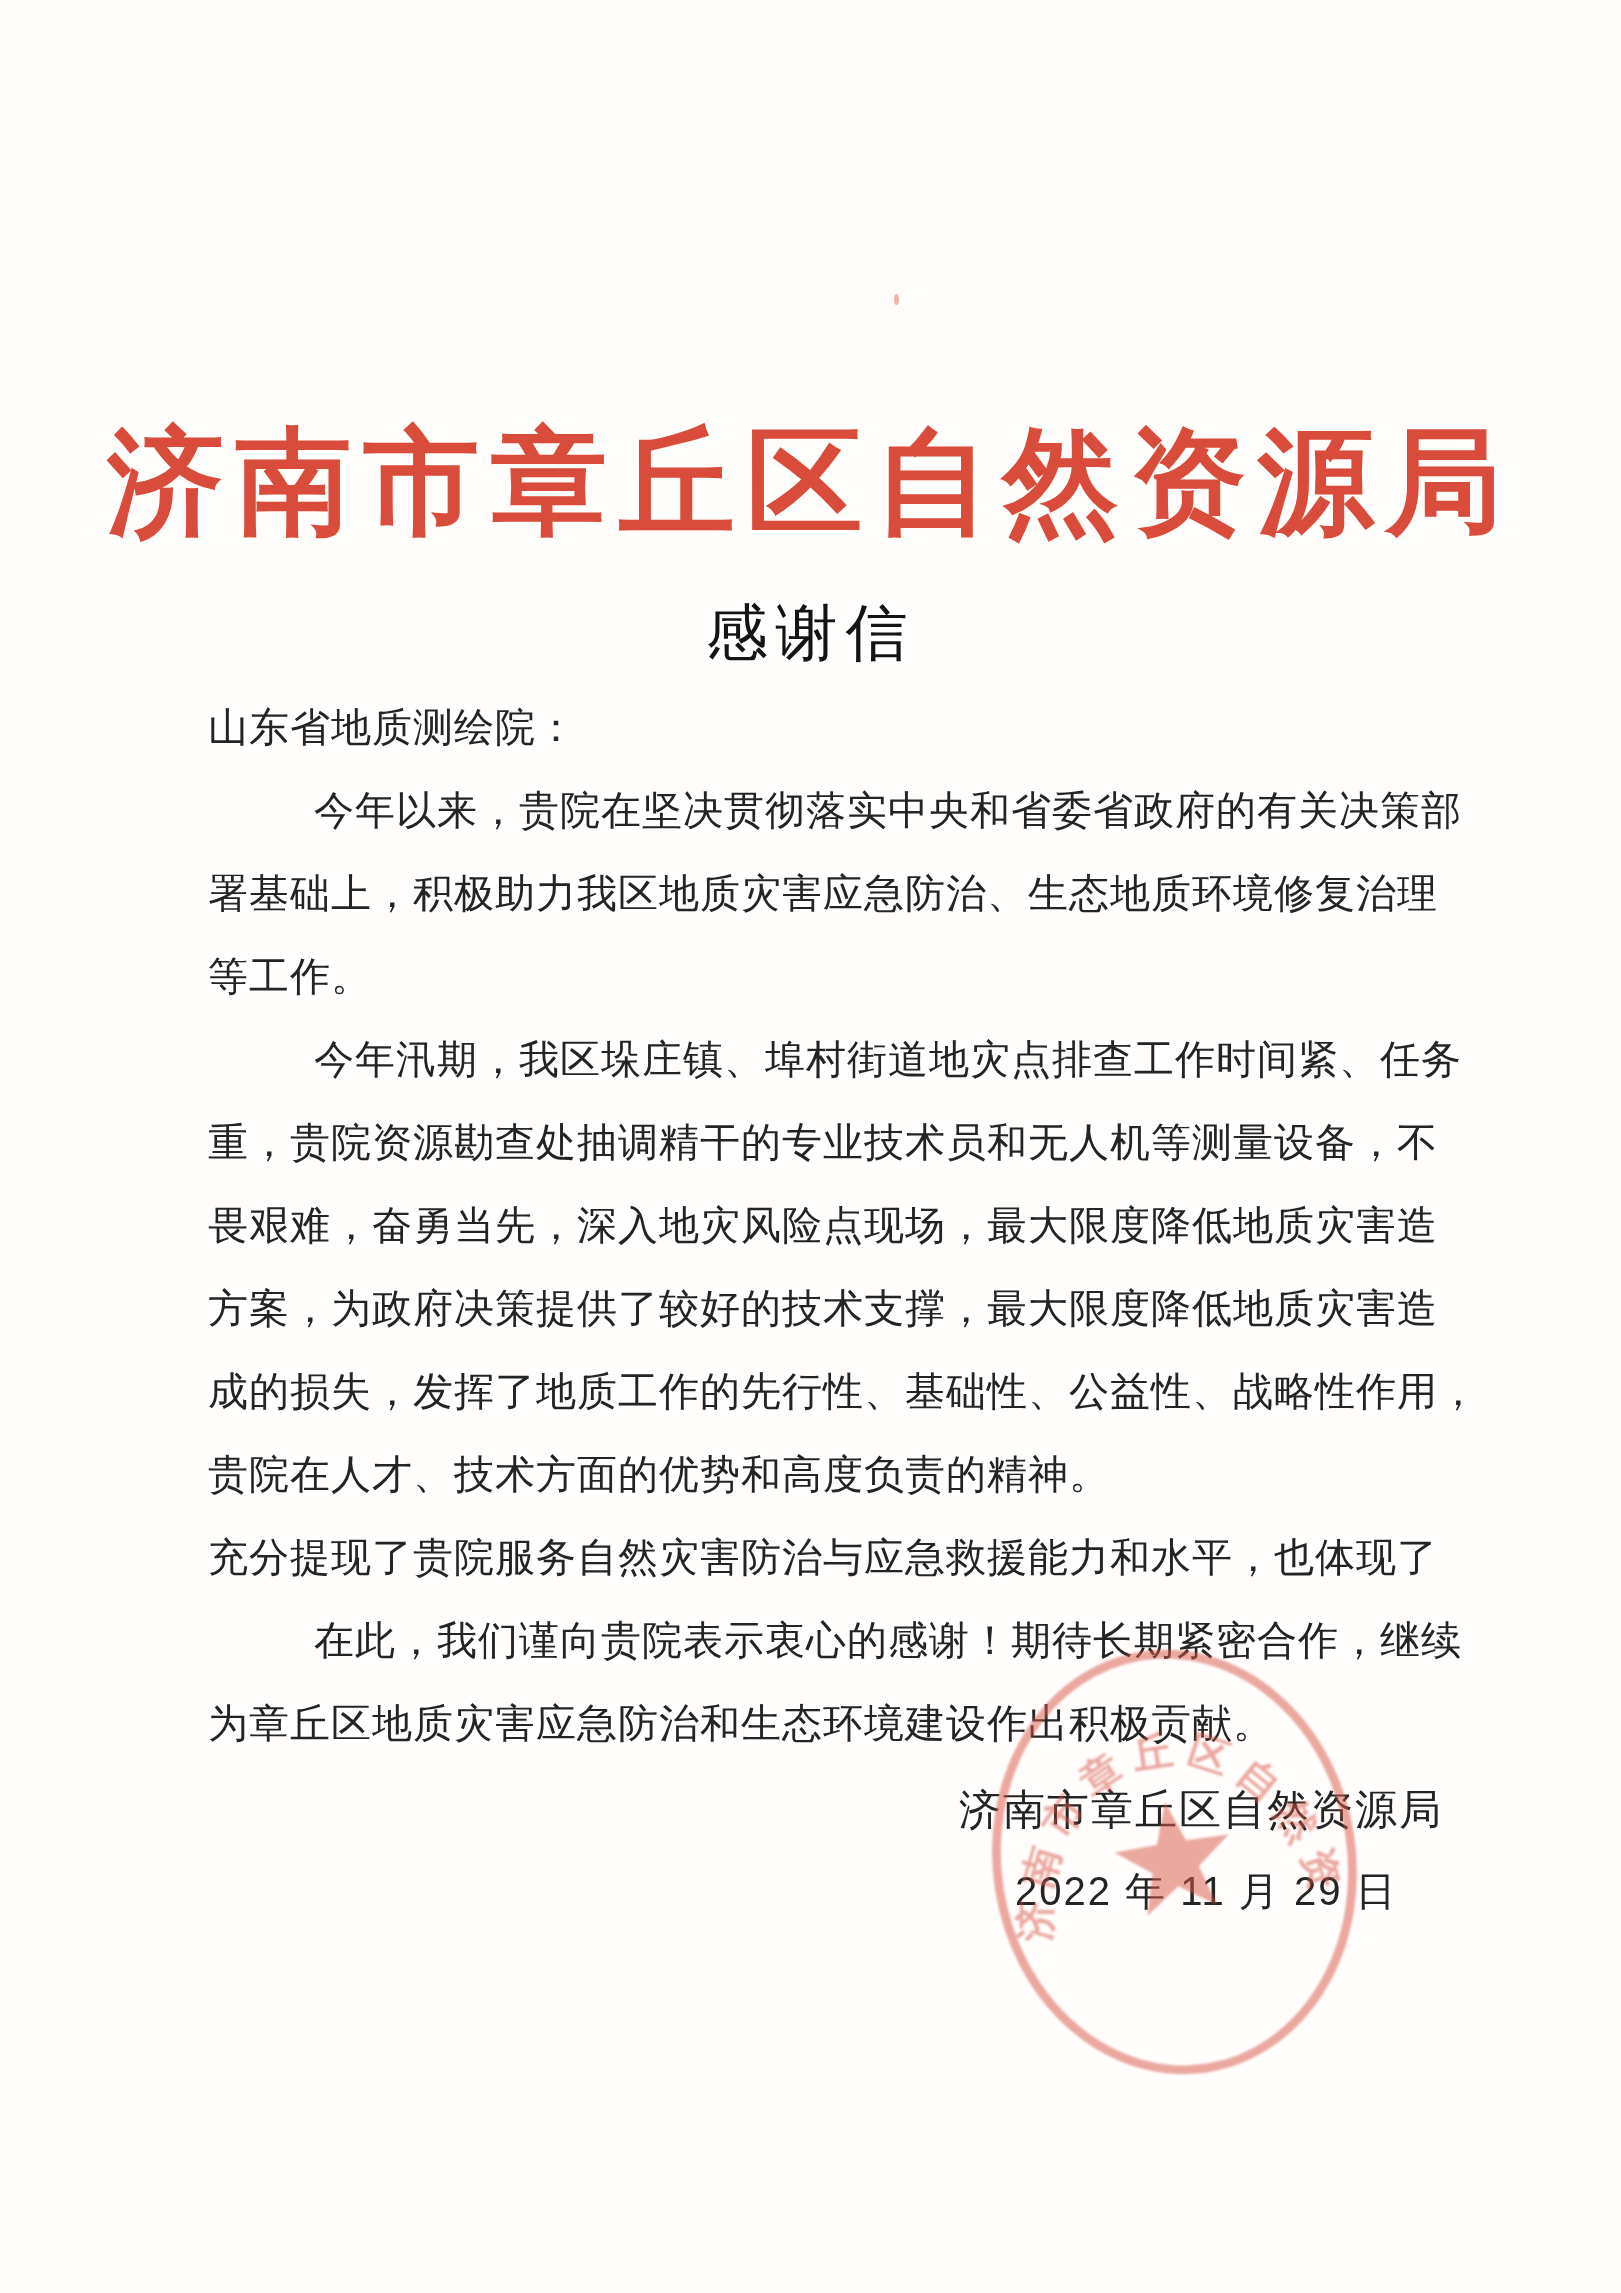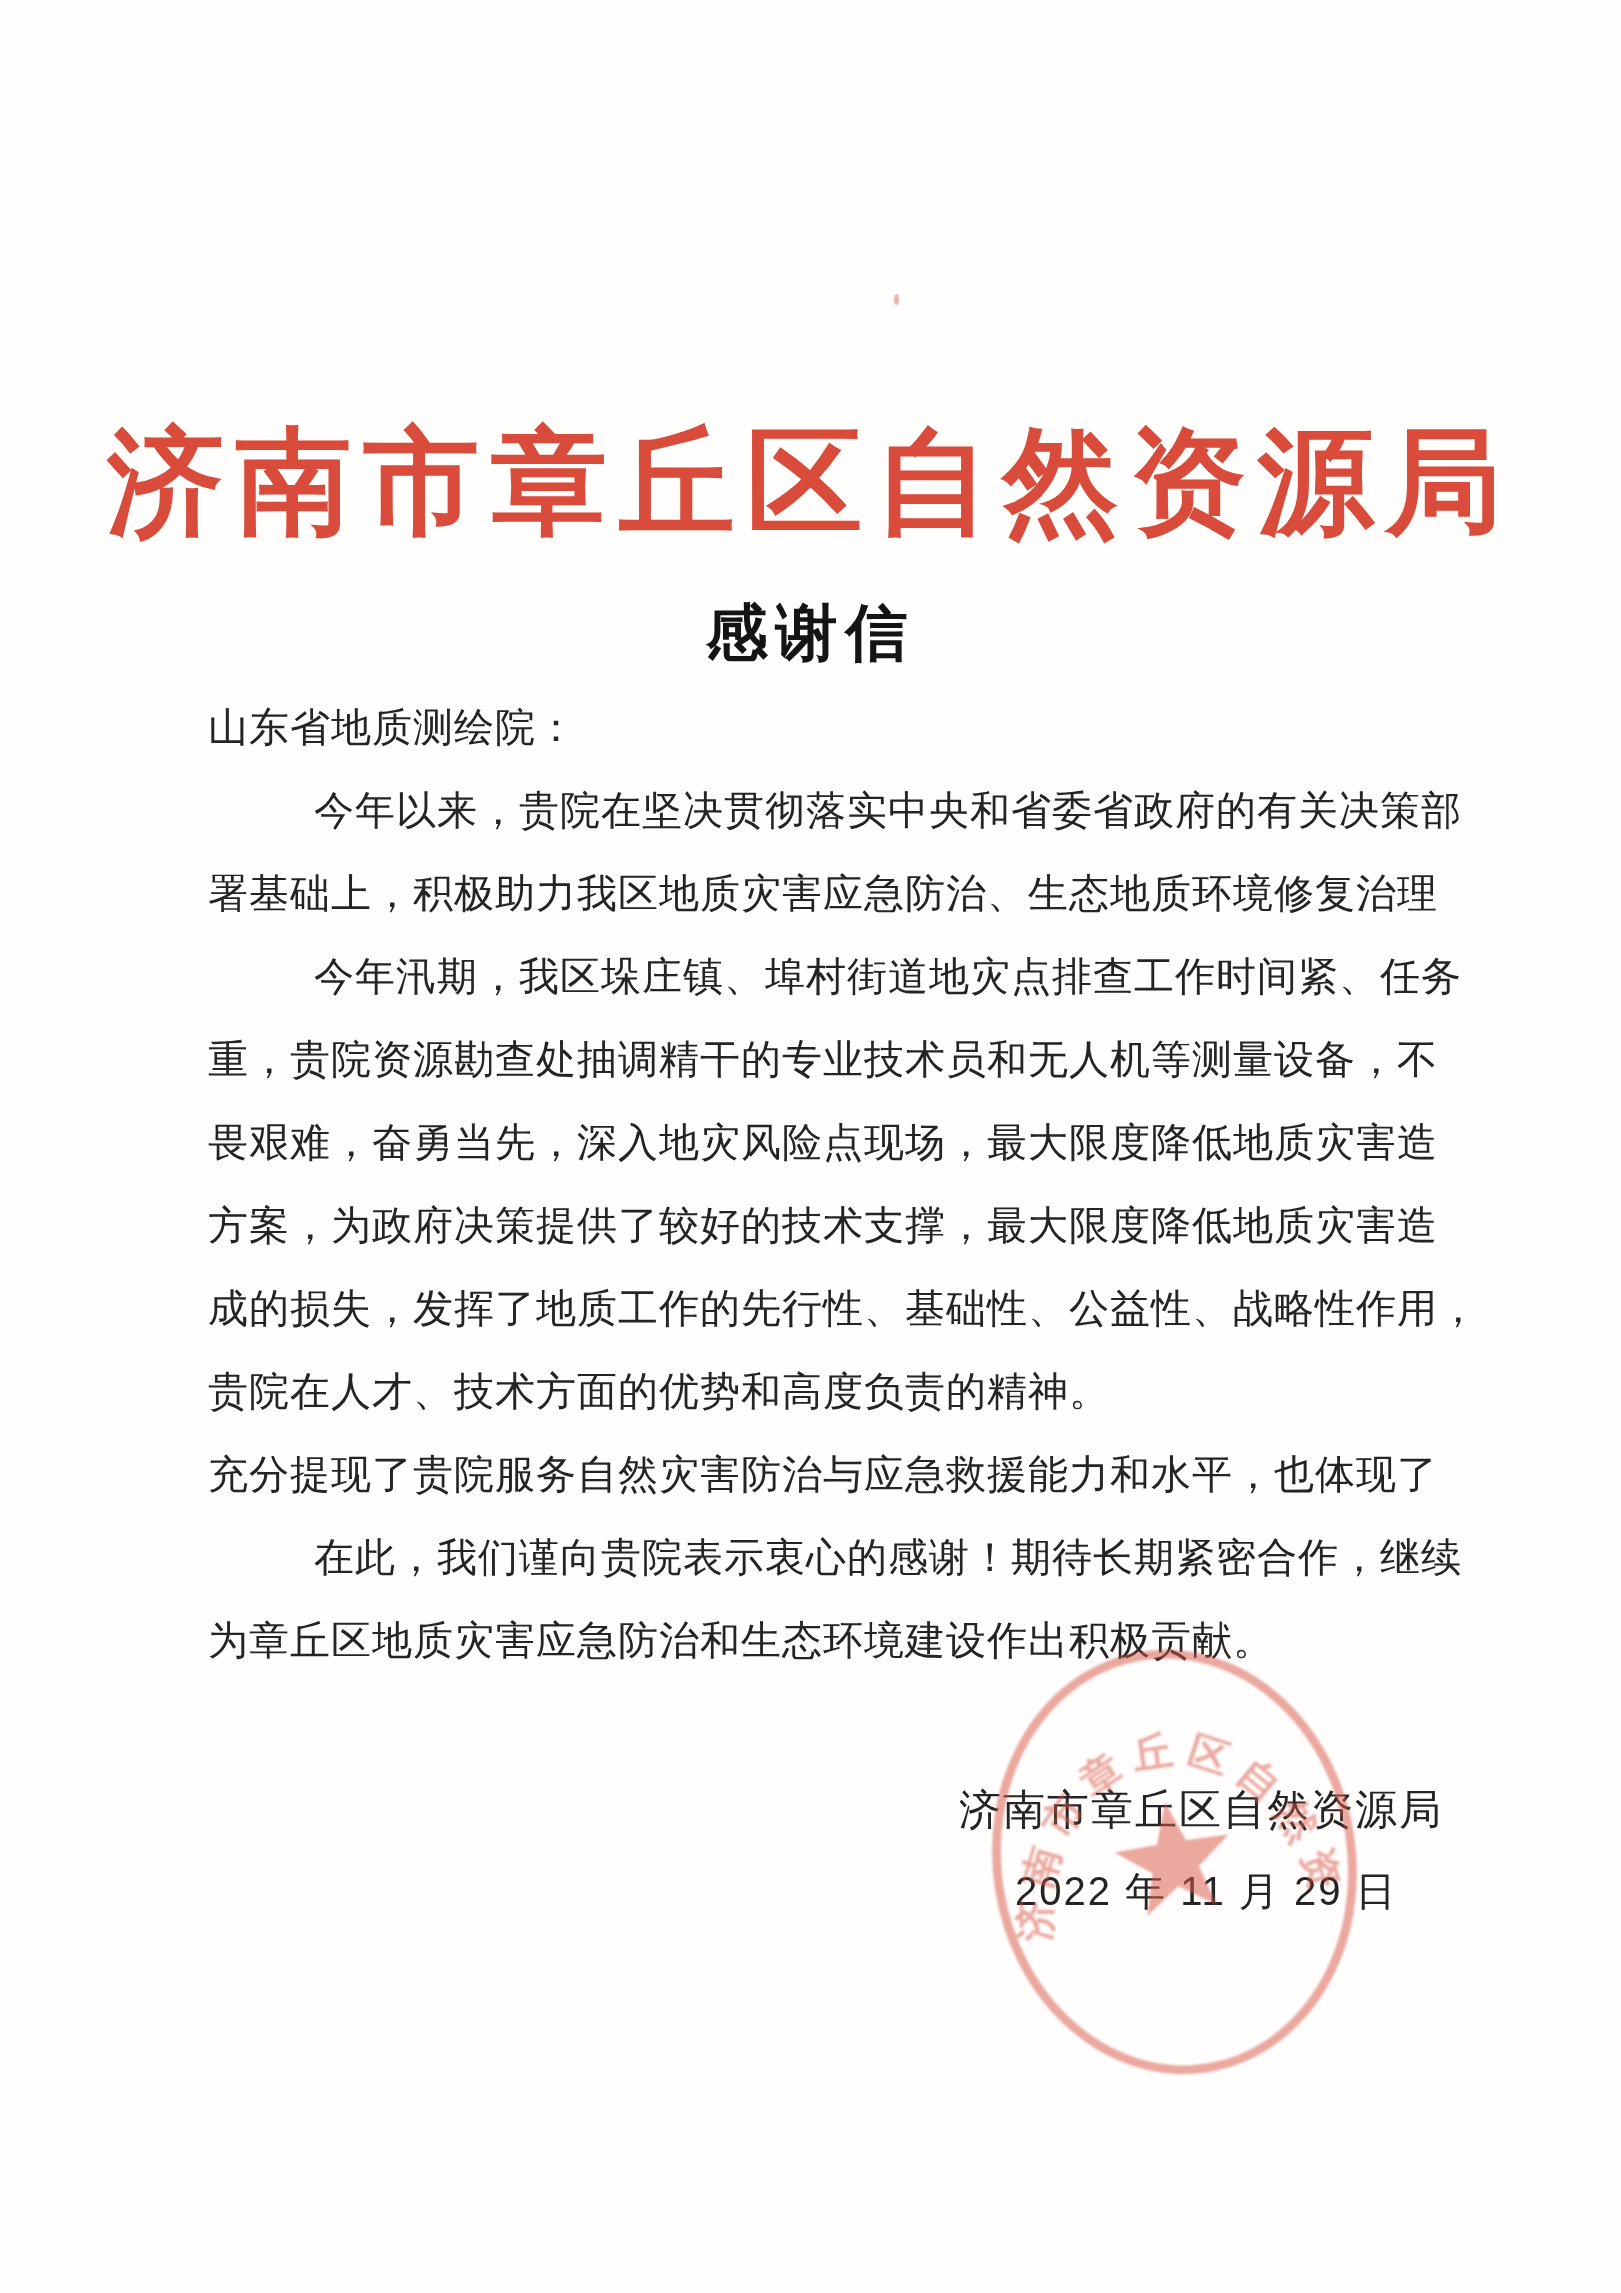--- a/index.html
+++ b/index.html
@@ -30,21 +30,21 @@
     font-family: "DejaVu Serif", serif;
   }
   .doc-title {
     position: absolute;
     top: 590px;
     left: 0;
     width: 100%;
     text-align: center;
     font-size: 62px;
     line-height: 1.4;
-    font-weight: bold;
+    font-weight: normal;
     letter-spacing: 7.8px;
     color: #141414;
     font-family: "DejaVu Sans", sans-serif;
   }
   .body-text {
     position: absolute;
     top: 686px;
     left: 208px;
     width: 1225px;
     font-size: 40px;
@@ -98,20 +98,21 @@
 <div class="page">
 
   <div class="org-title">济南市章丘区自然资源局</div>
 
   <div class="doc-title">感谢信</div>
 
   <div class="body-text">
     <div class="line">山东省地质测绘院：</div>
     <div class="line indent">今年以来，贵院在坚决贯彻落实中央和省委省政府的有关决策部</div>
     <div class="line">署基础上，积极助力我区地质灾害应急防治、生态地质环境修复治理</div>
+    <div class="line">等工作。</div>
     <div class="line indent">今年汛期，我区垛庄镇、埠村街道地灾点排查工作时间紧、任务</div>
     <div class="line">重，贵院资源勘查处抽调精干的专业技术员和无人机等测量设备，不</div>
     <div class="line">畏艰难，奋勇当先，深入地灾风险点现场，最大限度降低地质灾害造</div>
     <div class="line">方案，为政府决策提供了较好的技术支撑，最大限度降低地质灾害造</div>
     <div class="line">成的损失，发挥了地质工作的先行性、基础性、公益性、战略性作用，</div>
     <div class="line">贵院在人才、技术方面的优势和高度负责的精神。</div>
     <div class="line">充分提现了贵院服务自然灾害防治与应急救援能力和水平，也体现了</div>
     <div class="line indent">在此，我们谨向贵院表示衷心的感谢！期待长期紧密合作，继续</div>
     <div class="line">为章丘区地质灾害应急防治和生态环境建设作出积极贡献。</div>
   </div>

